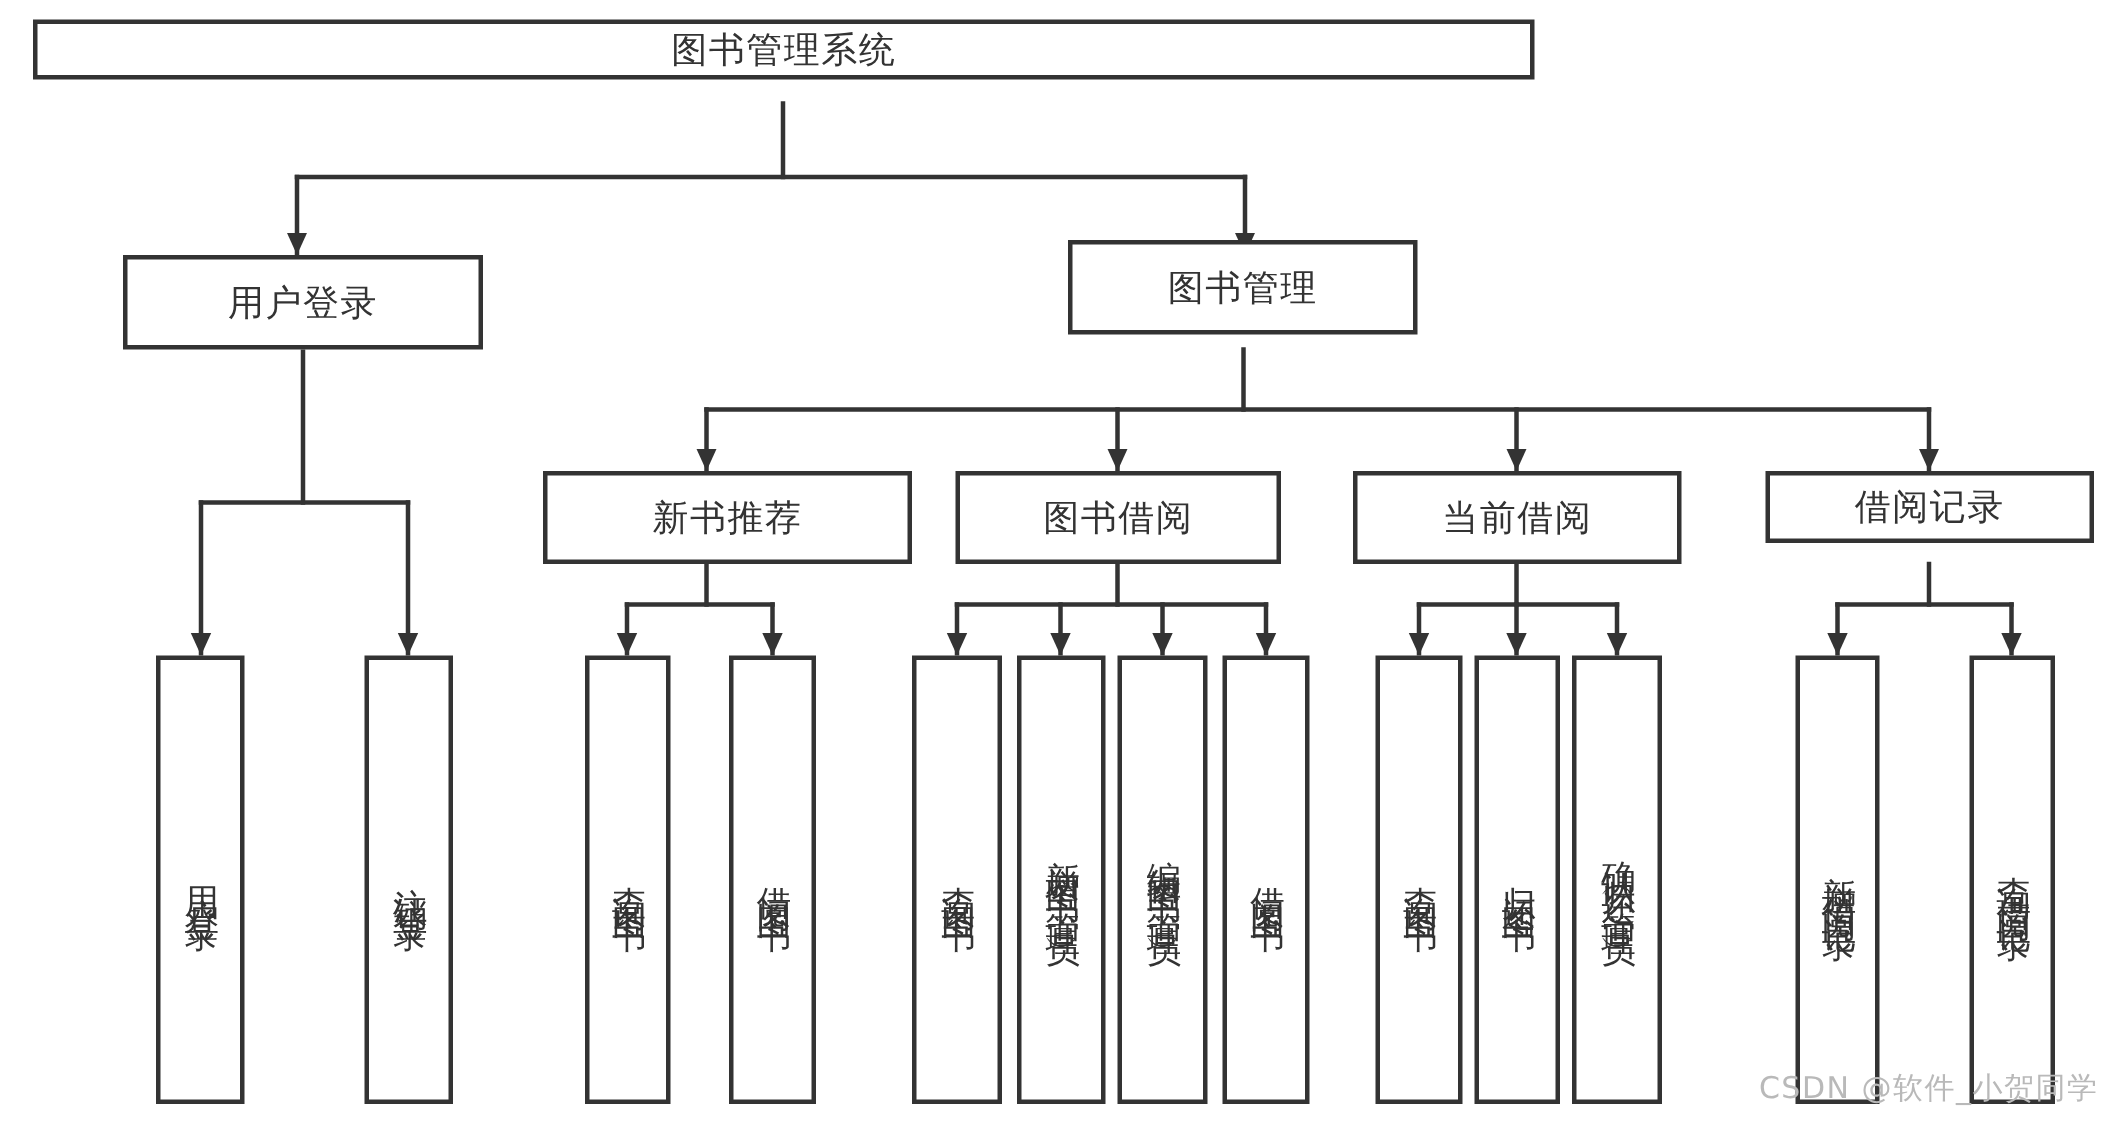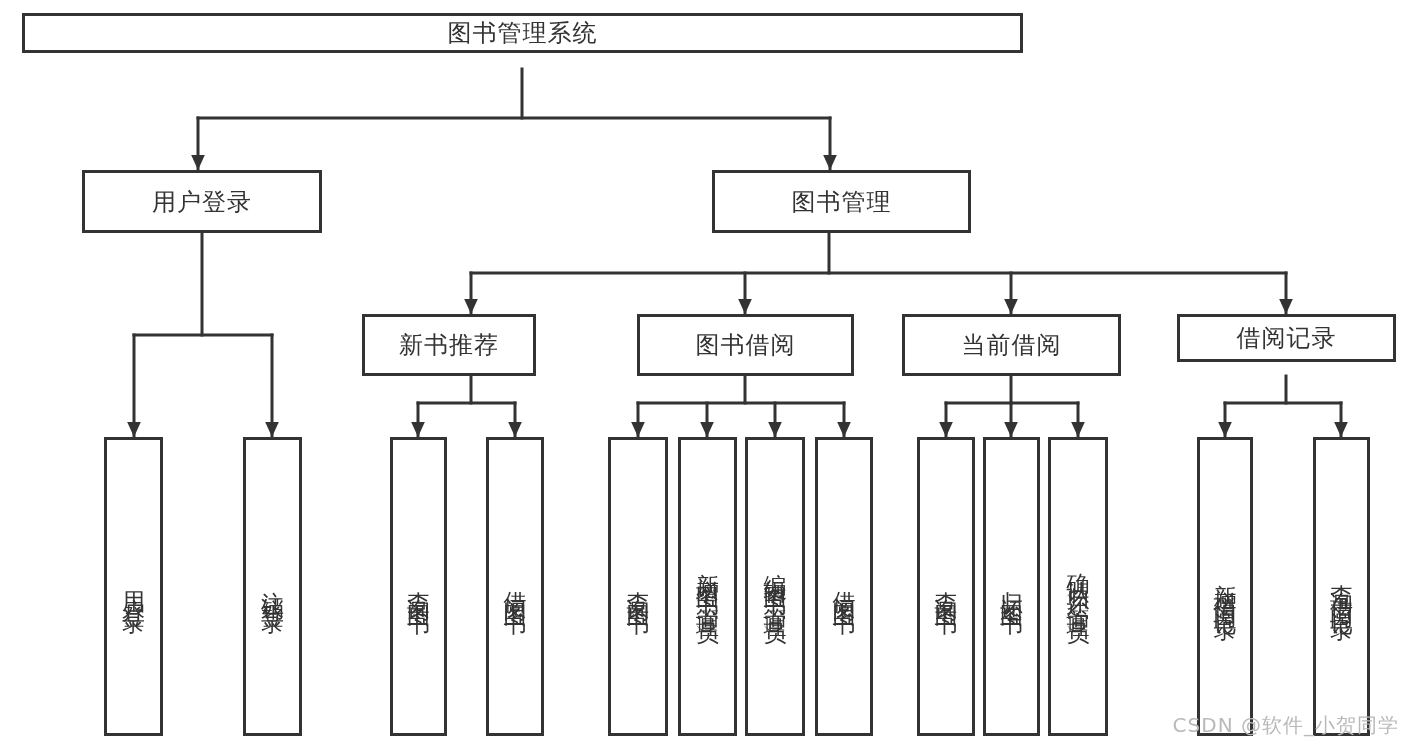--- a/index.html
+++ b/index.html
@@ -106,25 +106,25 @@
     </g>
   </svg>
 
   <div class="node" style="left:22px; top:13px; width:1001px; height:40px">
     <span class="lbl">图书管理系统</span>
   </div>
 
   <div class="node" style="left:82px; top:170px; width:240px; height:63px">
     <span class="lbl">用户登录</span>
   </div>
-  <div class="node" style="left:712px; top:170px; width:259px; height:63px">
+  <div class="node" style="left:712px; top:160px; width:233px; height:63px">
     <span class="lbl">图书管理</span>
   </div>
 
-  <div class="node" style="left:362px; top:314px; width:174px; height:62px">
+  <div class="node" style="left:362px; top:314px; width:246px; height:62px">
     <span class="lbl">新书推荐</span>
   </div>
   <div class="node" style="left:902px; top:314px; width:219px; height:62px">
     <span class="lbl">当前借阅</span>
   </div>
   <div class="node" style="left:637px; top:314px; width:217px; height:62px">
     <span class="lbl">图书借阅</span>
   </div>
   <div class="node" style="left:1177px; top:314px; width:219px; height:48px">
     <span class="lbl">借阅记录</span>

